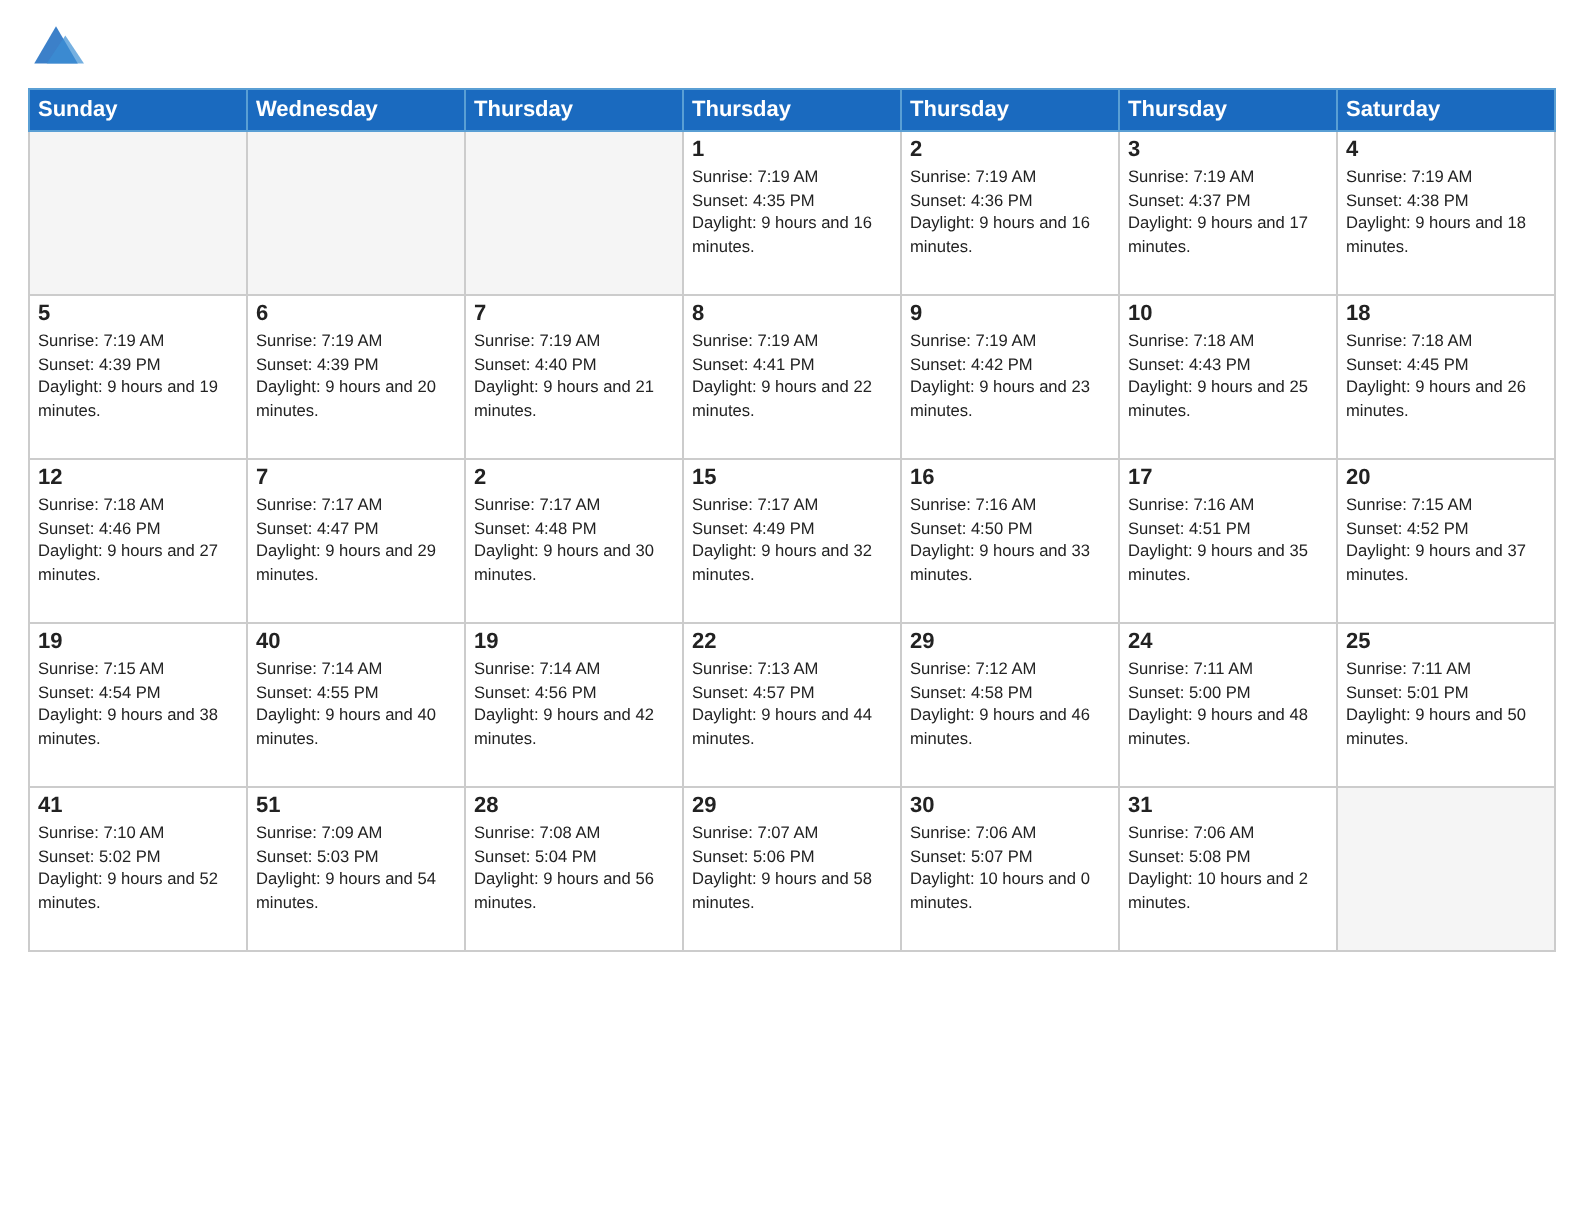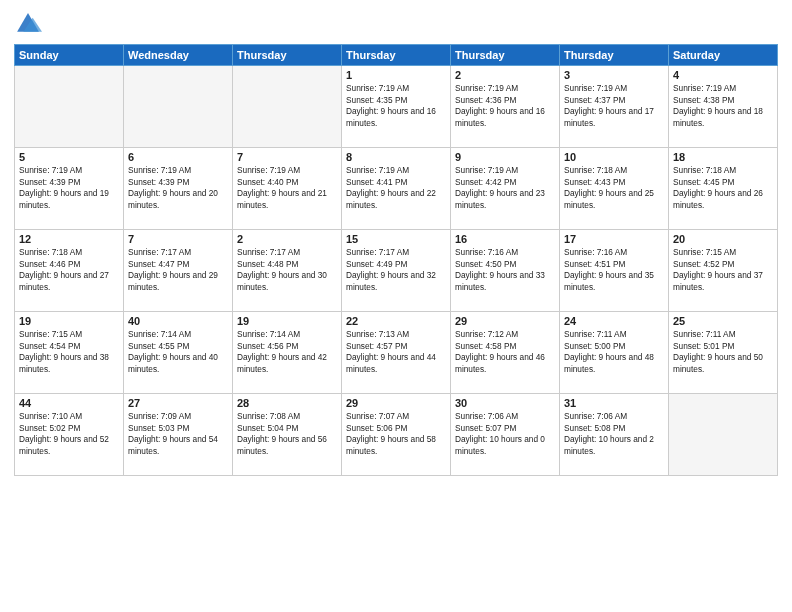--- a/index.html
+++ b/index.html
@@ -243,25 +243,25 @@
             <span class="day-num">24</span>
             <div class="day-info">Sunrise: 7:11 AM<br>Sunset: 5:00 PM<br>Daylight: 9 hours and 48 minutes.</div>
           </td>
           <td>
             <span class="day-num">25</span>
             <div class="day-info">Sunrise: 7:11 AM<br>Sunset: 5:01 PM<br>Daylight: 9 hours and 50 minutes.</div>
           </td>
         </tr>
         <tr class="week-row">
           <td>
-            <span class="day-num">44</span>
+            <span class="day-num">41</span>
             <div class="day-info">Sunrise: 7:10 AM<br>Sunset: 5:02 PM<br>Daylight: 9 hours and 52 minutes.</div>
           </td>
           <td>
-            <span class="day-num">27</span>
+            <span class="day-num">51</span>
             <div class="day-info">Sunrise: 7:09 AM<br>Sunset: 5:03 PM<br>Daylight: 9 hours and 54 minutes.</div>
           </td>
           <td>
             <span class="day-num">28</span>
             <div class="day-info">Sunrise: 7:08 AM<br>Sunset: 5:04 PM<br>Daylight: 9 hours and 56 minutes.</div>
           </td>
           <td>
             <span class="day-num">29</span>
             <div class="day-info">Sunrise: 7:07 AM<br>Sunset: 5:06 PM<br>Daylight: 9 hours and 58 minutes.</div>
           </td>

